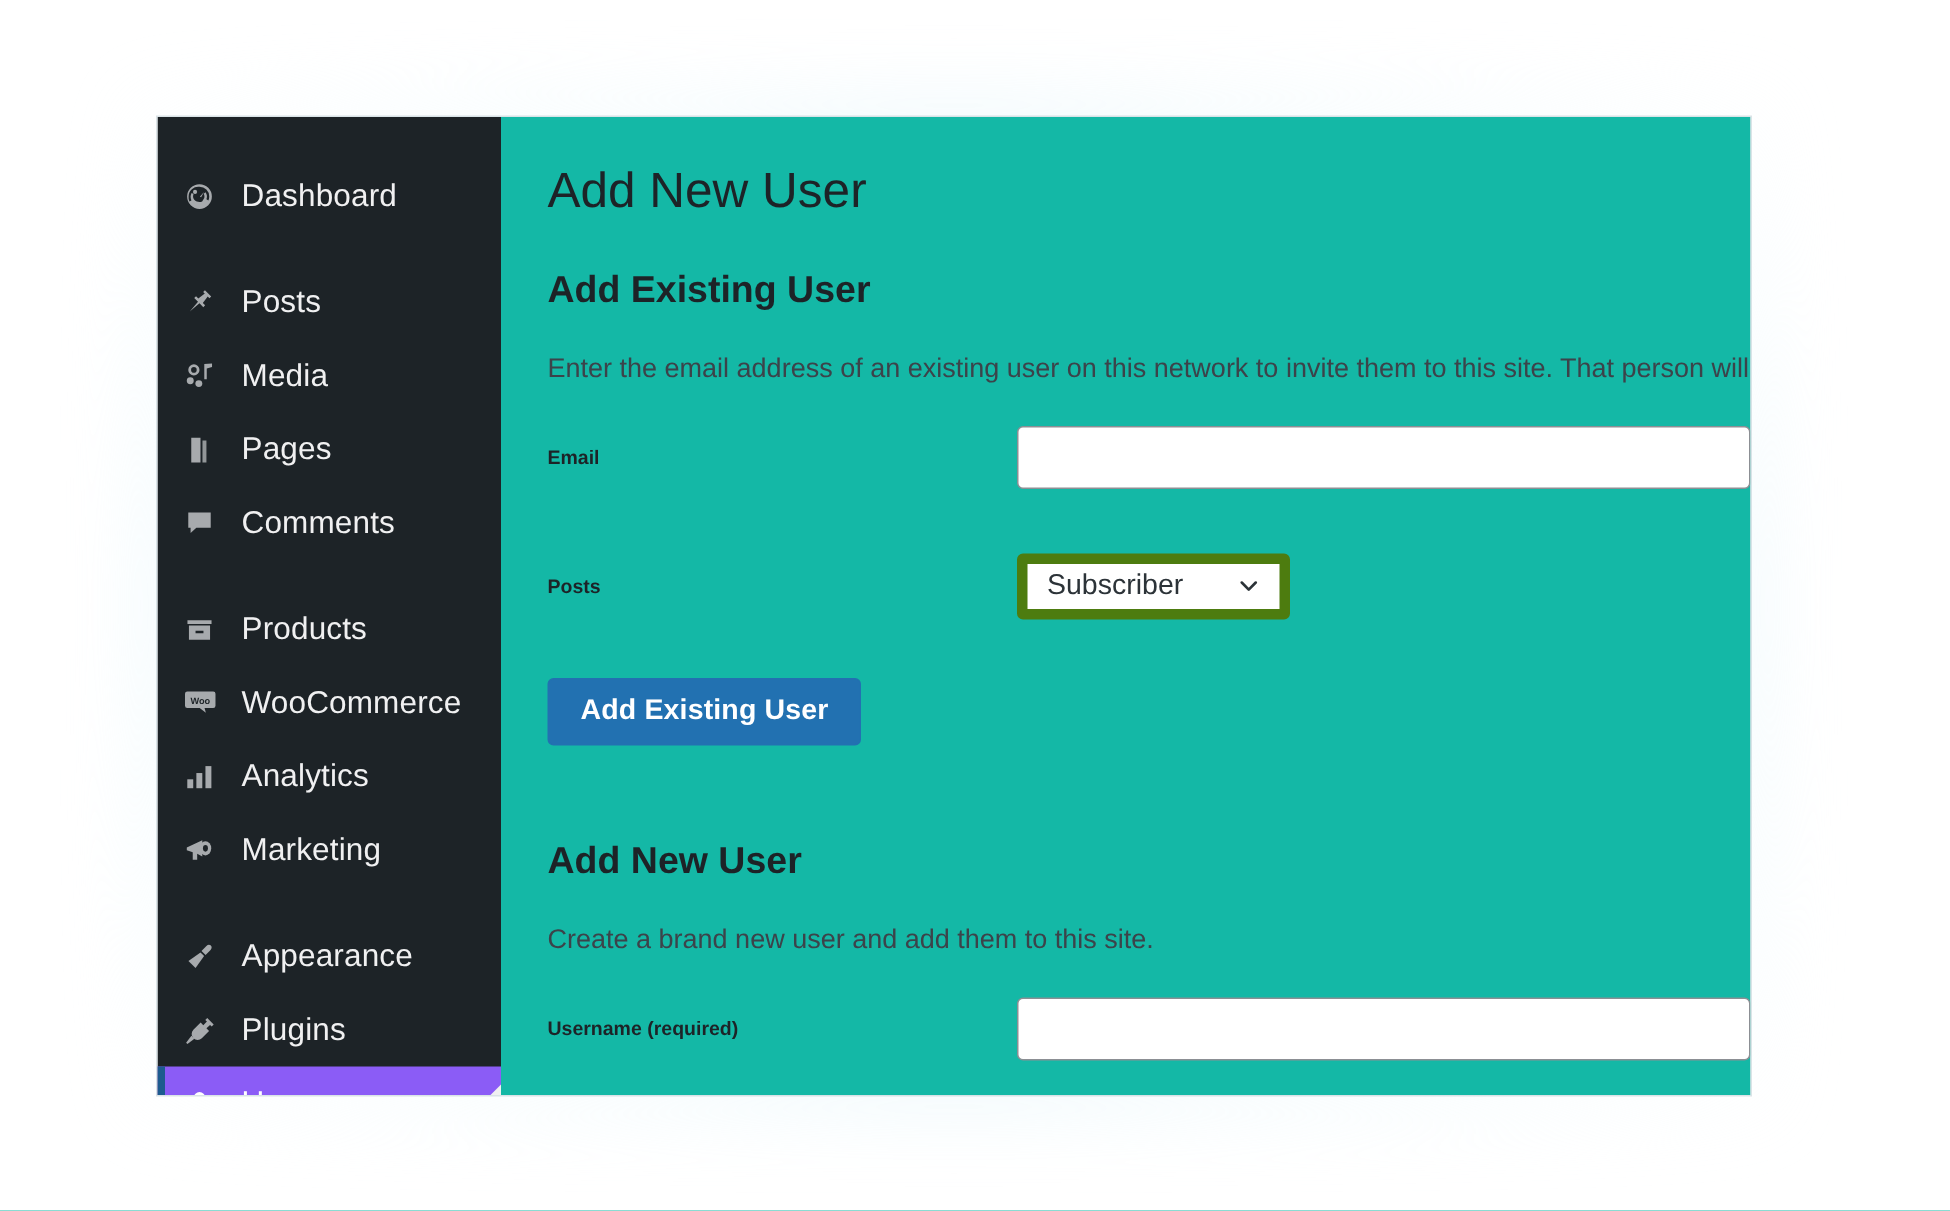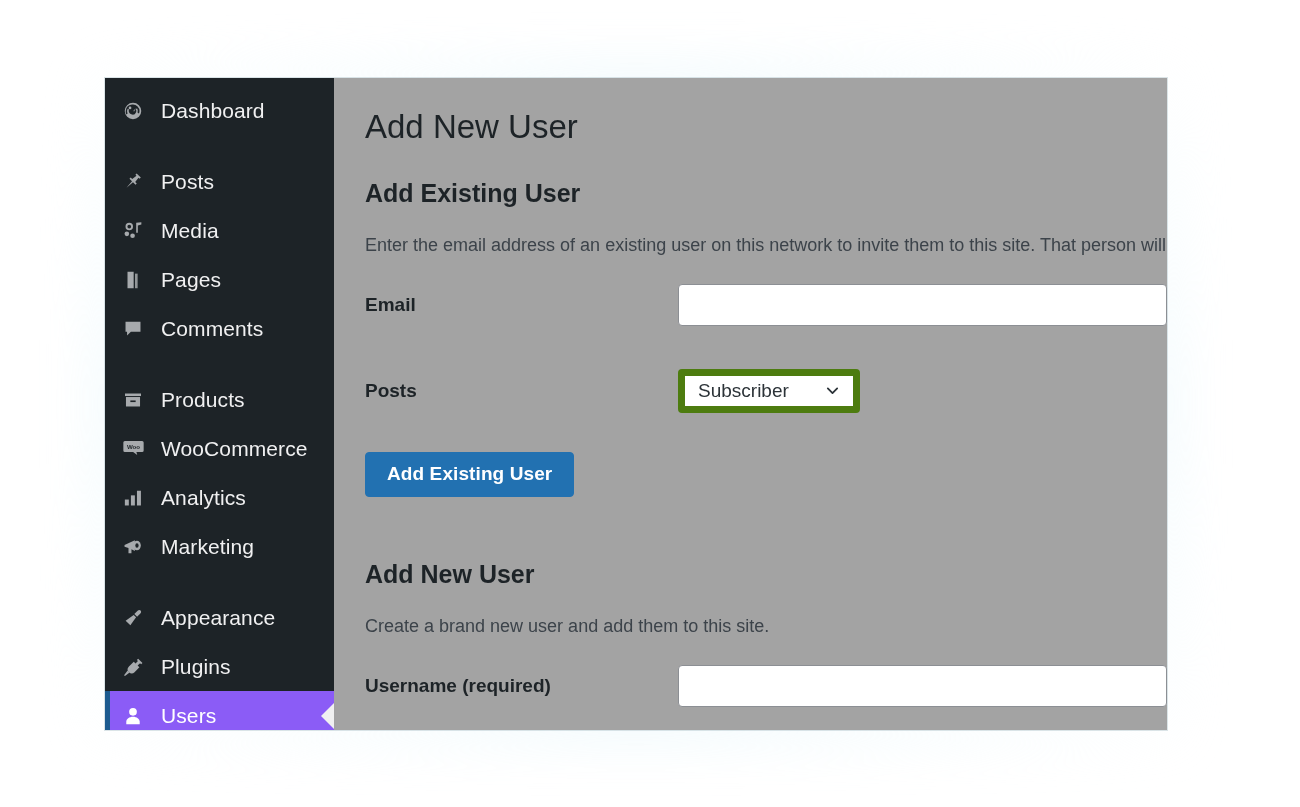--- a/index.html
+++ b/index.html
@@ -40,21 +40,21 @@
     background: #f0f0f1;
     box-shadow: 0 0 0 1px rgba(190,205,212,0.55);
   }
 
   
   #sidebar {
     width: 229px;
     flex: 0 0 229px;
     background: #1d2327;
     position: relative;
-    padding-top: 8px;
+    padding-top: 28px;
     box-sizing: border-box;
   }
   .menu-group { padding: 0; }
   .group-gap { height: 22px; }
 
   .menu-item {
     position: relative;
     display: flex;
     align-items: center;
     height: 49px;
@@ -102,21 +102,21 @@
     transform: translateY(-50%);
     width: 0; height: 0;
     border-top: 13px solid transparent;
     border-bottom: 13px solid transparent;
     border-right: 13px solid #f0f0f1;
   }
 
   
   #content {
     flex: 1 1 auto;
-    background: #a3a3a3;
+    background: #14b8a6;
     padding: 22px 0 0 31px;
     box-sizing: border-box;
     overflow: hidden;
     position: relative;
   }
 
   .page-title {
     font-size: 33px;
     font-weight: 400;
     color: #1d2327;
@@ -147,21 +147,21 @@
   .form-row {
     display: flex;
     align-items: center;
     min-height: 42px;
     margin-bottom: 43px;
   }
   .form-row:last-child { margin-bottom: 0; }
   .form-label {
     width: 313px;
     flex: 0 0 313px;
-    font-size: 19px;
+    font-size: 13px;
     font-weight: 700;
     color: #1d2327;
     white-space: nowrap;
   }
   .text-input {
     width: 640px;
     height: 42px;
     box-sizing: border-box;
     background: #ffffff;
     border: 1px solid #8c8f94;

